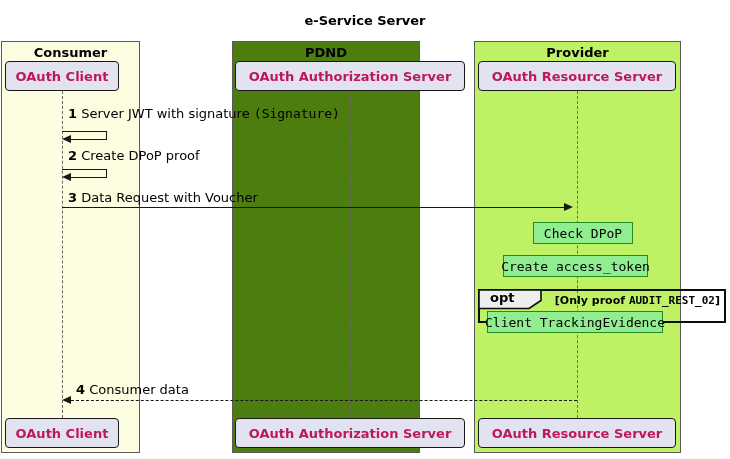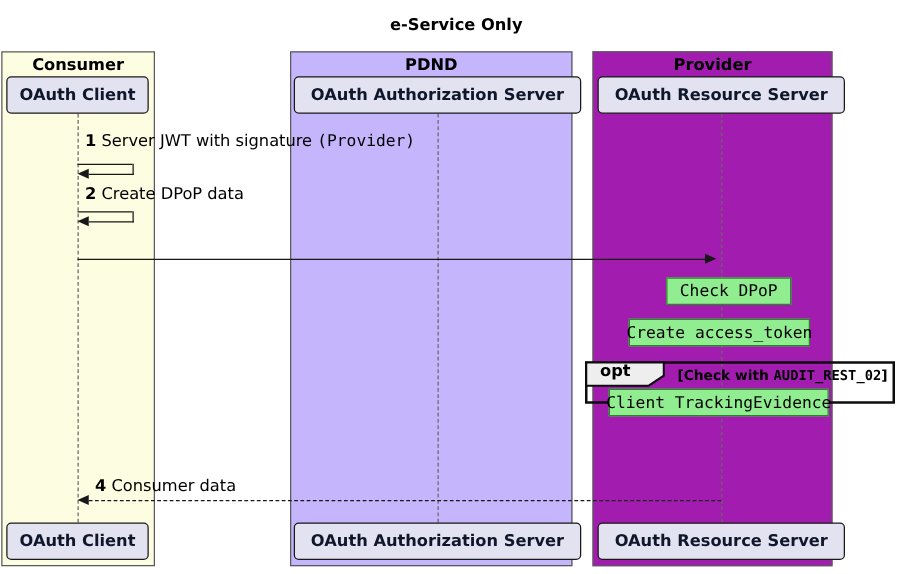--- a/index.html
+++ b/index.html
@@ -12,32 +12,32 @@
     font-size:13px; font-weight:bold; color:#000; z-index:6;
   }
   .frame {
     position:absolute; top:41px; height:412px; box-sizing:border-box;
     border:1px solid #5a5a5a; z-index:1;
   }
   .frame-title {
     position:absolute; top:3px; left:0; width:100%; text-align:center;
     font-size:13px; font-weight:bold; color:#000;
   }
-  .f-consumer { left:1px;   width:123px; background:#fdfde2; }
-  .f-pdnd     { left:232px; width:226px; background:#c4b5fd; }
-  .f-provider { left:474px; width:192px; background:#a21caf; }
+  .f-consumer { left:1px;   width:139px; background:#fdfde2; }
+  .f-pdnd     { left:232px; width:188px; background:#4d7c0f; }
+  .f-provider { left:474px; width:207px; background:#bef264; }
   .lifeline {
     position:absolute; top:91px; height:327px; width:0;
     border-left:1px dashed #696969; z-index:2;
   }
   .participant {
     position:absolute; height:30px; box-sizing:border-box;
     background:#e2e2f0; border:1px solid #181818; border-radius:4px;
     display:flex; align-items:center; justify-content:center;
-    font-size:13px; font-weight:bold; color:#0f172a; z-index:4; white-space:nowrap;
+    font-size:13px; font-weight:bold; color:#be185d; z-index:4; white-space:nowrap;
   }
   .msg-label {
     position:absolute; font-size:13px; color:#000; white-space:nowrap; z-index:4;
   }
   .msg-label .num { font-weight:bold; }
   .mono { font-family:"DejaVu Sans Mono", monospace; }
   .hline { position:absolute; height:1px; background:#181818; z-index:4; }
   .vline { position:absolute; width:1px;  background:#181818; z-index:4; }
   .dline { position:absolute; height:0; border-top:1px dashed #181818; z-index:4; }
   .head-left {
@@ -51,38 +51,38 @@
     border-left:9px solid #181818;
   }
   .note {
     position:absolute; height:22px; box-sizing:border-box;
     background:#90ee90; border:1px solid #228b22;
     display:flex; align-items:center; justify-content:center;
     font-family:"DejaVu Sans Mono", monospace; font-size:13px; color:#000;
     z-index:5; white-space:nowrap;
   }
   .fragment {
-    position:absolute; left:468px; top:289px; width:248px; height:34px;
+    position:absolute; left:478px; top:289px; width:248px; height:34px;
     box-sizing:border-box; border:2px solid #0d0d0d; background:transparent; z-index:3;
   }
   .frag-header { position:absolute; left:-2px; top:-2px; width:66px; height:21px; }
   .frag-operator {
     position:absolute; left:12px; top:1px; font-size:13px; font-weight:bold; color:#000;
   }
   .frag-guard {
     position:absolute; right:4px; top:3px; font-size:11px; font-weight:bold;
     color:#000; white-space:nowrap; z-index:4;
   }
 </style>
 </head>
 <body>
 
 <div id="diagram">
 
-  <div class="title">e-Service Only</div>
+  <div class="title">e-Service Server</div>
 
   <div class="frame f-consumer">
     <div class="frame-title">Consumer</div>
   </div>
   <div class="frame f-pdnd">
     <div class="frame-title">PDND</div>
   </div>
   <div class="frame f-provider">
     <div class="frame-title">Provider</div>
   </div>
@@ -92,52 +92,53 @@
   <div class="lifeline" style="left:577px"></div>
 
   <div class="participant" style="left:5px;   top:61px; width:114px">OAuth Client</div>
   <div class="participant" style="left:235px; top:61px; width:230px">OAuth Authorization Server</div>
   <div class="participant" style="left:478px; top:61px; width:198px">OAuth Resource Server</div>
 
   <div class="participant" style="left:5px;   top:418px; width:114px">OAuth Client</div>
   <div class="participant" style="left:235px; top:418px; width:230px">OAuth Authorization Server</div>
   <div class="participant" style="left:478px; top:418px; width:198px">OAuth Resource Server</div>
 
-  <div class="msg-label" style="left:68px; top:106px"><span class="num">1</span> <span>Server JWT with signature</span> <span class="mono">(Provider)</span></div>
+  <div class="msg-label" style="left:68px; top:106px"><span class="num">1</span> <span>Server JWT with signature</span> <span class="mono">(Signature)</span></div>
   <div>
     <div class="hline" style="left:62px; top:131px; width:44px"></div>
     <div class="vline" style="left:106px; top:131px; height:9px"></div>
     <div class="hline" style="left:71px; top:139px; width:36px"></div>
     <div class="head-left" style="left:62px; top:135px"></div>
   </div>
 
-  <div class="msg-label" style="left:68px; top:148px"><span class="num">2</span> <span>Create DPoP data</span></div>
+  <div class="msg-label" style="left:68px; top:148px"><span class="num">2</span> <span>Create DPoP proof</span></div>
   <div>
     <div class="hline" style="left:62px; top:169px; width:44px"></div>
     <div class="vline" style="left:106px; top:169px; height:9px"></div>
     <div class="hline" style="left:71px; top:177px; width:36px"></div>
     <div class="head-left" style="left:62px; top:173px"></div>
   </div>
 
+  <div class="msg-label" style="left:68px; top:190px"><span class="num">3</span> <span>Data Request with Voucher</span></div>
   <div>
     <div class="hline" style="left:62px; top:207px; width:503px"></div>
     <div class="head-right" style="left:564px; top:203px"></div>
   </div>
 
   <div class="note" style="left:533px; top:222px; width:100px">Check DPoP</div>
   <div class="note" style="left:503px; top:255px; width:145px">Create access_token</div>
 
   <div class="fragment">
     <div class="frag-header">
       <svg width="66" height="21" viewBox="0 0 66 21">
         <path d="M1,1 H63 V11.5 L51,19.5 H1 Z" fill="#EEEEEE" stroke="#0d0d0d" stroke-width="1.6"></path>
       </svg>
       <div class="frag-operator">opt</div>
     </div>
-    <div class="frag-guard"><span>[Check with</span> <span class="mono">AUDIT_REST_02</span><span>]</span></div>
+    <div class="frag-guard"><span>[Only proof</span> <span class="mono">AUDIT_REST_02</span><span>]</span></div>
   </div>
 
   <div class="note" style="left:487px; top:311px; width:176px">Client TrackingEvidence</div>
 
   <div class="msg-label" style="left:76px; top:382px"><span class="num">4</span> <span>Consumer data</span></div>
   <div>
     <div class="dline" style="left:71px; top:400px; width:506px"></div>
     <div class="head-left" style="left:62px; top:396px"></div>
   </div>
 

